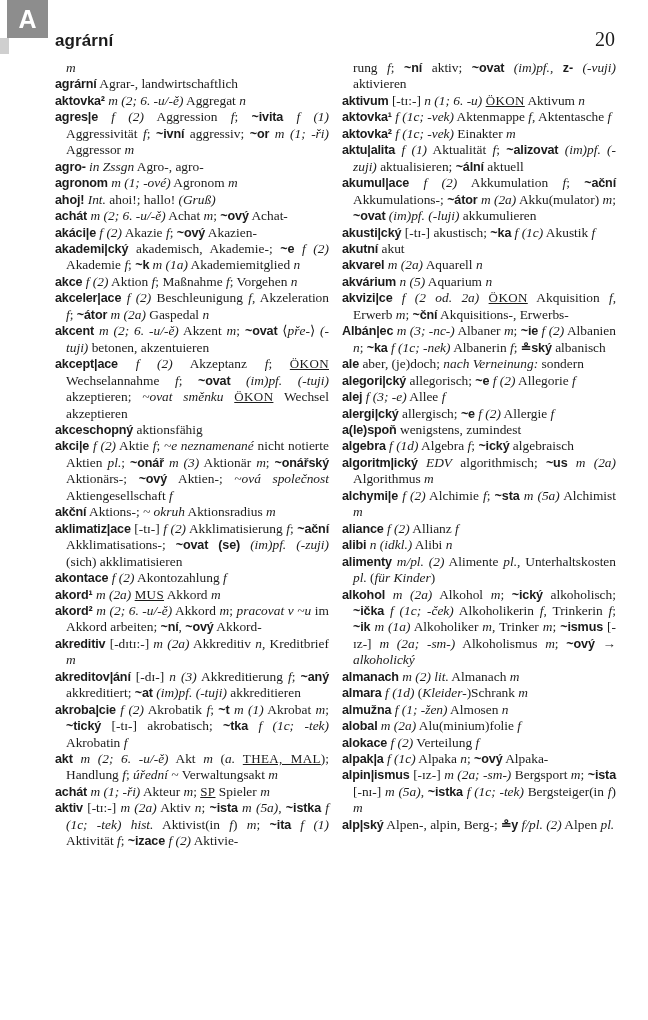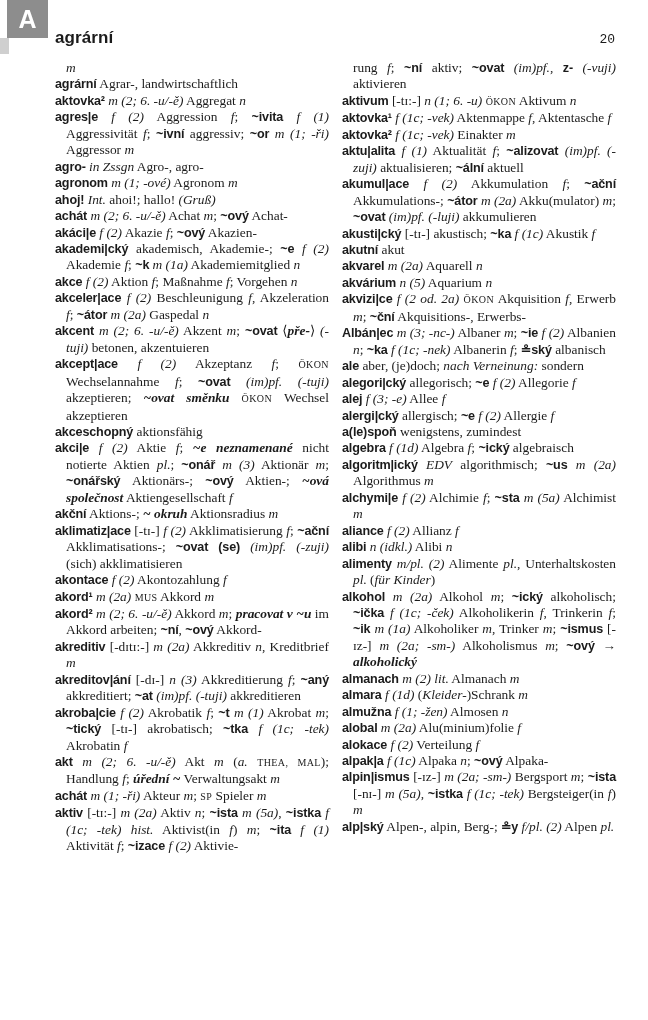--- a/index.html
+++ b/index.html
@@ -28,22 +28,22 @@
   
   .running-head{
     position:absolute;left:55px;right:33px;top:28px;
     display:flex;justify-content:space-between;align-items:baseline;
   }
   .guide-word{
     font-family:"Liberation Sans", sans-serif;
     font-weight:bold;font-size:17px;letter-spacing:0.1px;
   }
   .page-number{
-    font-family:Liberation Mono, monospace;
-    font-size:13px;
+    font-family:Liberation Serif, serif;
+    font-size:20px;
   }
   
   .columns{
     position:absolute;left:55px;top:60px;
     width:562px;
     display:flex;gap:13px;
   }
   .col{width:274px;}
   .entry{
     margin:0 0 0 11px;
@@ -54,22 +54,22 @@
   }
   .entry.cont{text-indent:0;}
   .run-h{
     font-family:"Liberation Sans", sans-serif;
     font-weight:bold;
     font-size:12.6px;
     letter-spacing:-0.15px;
   }
   .run-r{}
   .run-i{font-style:italic;}
-  .run-bi{font-weight:bold;font-style:italic;}
-  .run-sc{font-size:10px;letter-spacing:0.4px;}
+  .run-bi{font-weight:normal;font-style:italic;}
+  .run-sc{font-size:13px;letter-spacing:0.4px;text-decoration:underline;}
   .run-s{font-family:"Liberation Sans", sans-serif;font-size:12.6px;}
 </style>
 </head>
 <body>
 
 <div class="page">
   <div class="letter-tab">
     <span>A</span>
   </div>
   <div class="tab-sliver"></div>

